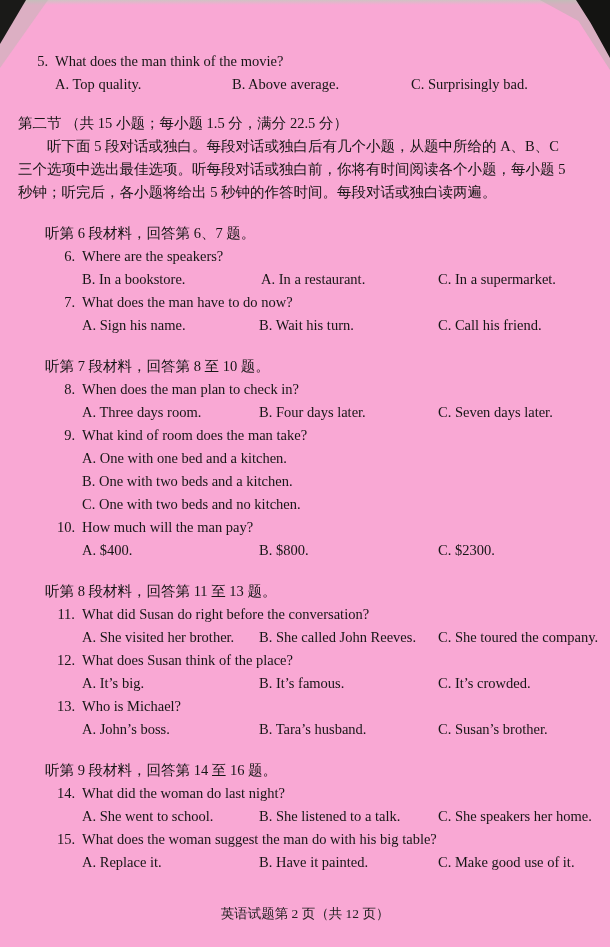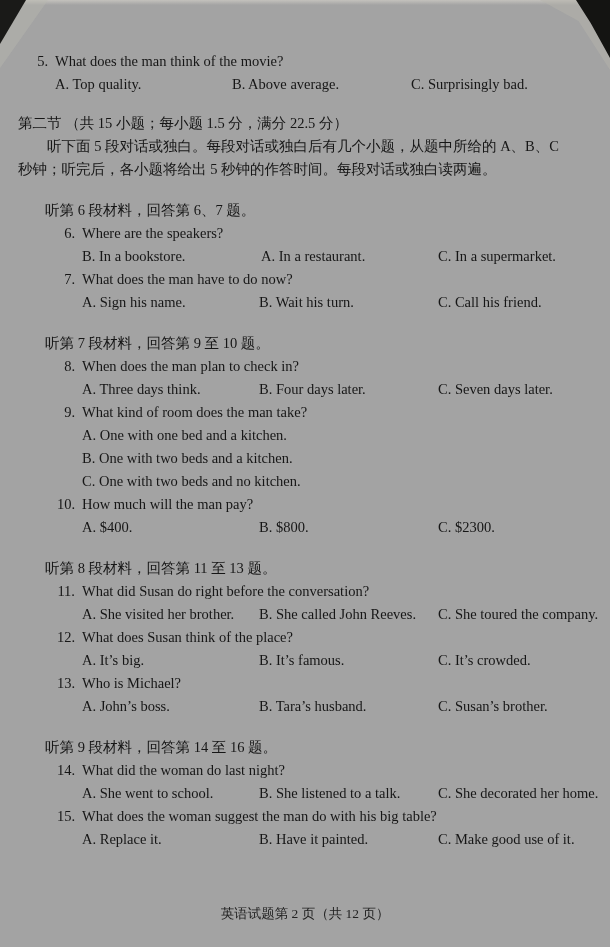--- a/index.html
+++ b/index.html
@@ -1,20 +1,20 @@
 <!DOCTYPE html>
 <html><head>
 <meta charset="utf-8">
 <style>
   html, body { margin: 0; padding: 0; }
   .doc {
     position: relative;
     width: 610px;
     height: 947px;
-    background: #a3a3a3;
+    background: #f9a8d4;
     overflow: hidden;
     font-family: "Liberation Serif", "DejaVu Serif", serif;
     color: #161616;
   }
   .content {
     padding: 50px 20px 0 18px;
     font-size: 14.5px;
     line-height: 23px;
   }
   .q-line { white-space: nowrap; }
@@ -98,20 +98,21 @@
       <div class="opts">
         <span class="opt opt-a">A. Top quality.</span>
         <span class="opt opt-b">B. Above average.</span>
         <span class="opt opt-c">C. Surprisingly bad.</span>
       </div>
     </div>
 
     <div class="section-title">第二节 （共 15 小题；每小题 1.5 分，满分 22.5 分）</div>
     <div class="instructions">
       <div class="instr-line indent">听下面 5 段对话或独白。每段对话或独白后有几个小题，从题中所给的 A、B、C</div>
+      <div class="instr-line">三个选项中选出最佳选项。听每段对话或独白前，你将有时间阅读各个小题，每小题 5</div>
       <div class="instr-line">秒钟；听完后，各小题将给出 5 秒钟的作答时间。每段对话或独白读两遍。</div>
     </div>
 
     <div class="material">
       <div class="material-header">听第 6 段材料，回答第 6、7 题。</div>
 
       <div class="question">
         <div class="q-line">
           <span class="q-num">6.</span><span class="q-text">Where are the speakers?</span>
         </div>
@@ -128,28 +129,28 @@
         </div>
         <div class="opts">
           <span class="opt opt-a">A. Sign his name.</span>
           <span class="opt opt-b">B. Wait his turn.</span>
           <span class="opt opt-c">C. Call his friend.</span>
         </div>
       </div>
     </div>
 
     <div class="material">
-      <div class="material-header">听第 7 段材料，回答第 9 至 10 题。</div>
+      <div class="material-header">听第 7 段材料，回答第 8 至 10 题。</div>
 
       <div class="question">
         <div class="q-line">
           <span class="q-num">8.</span><span class="q-text">When does the man plan to check in?</span>
         </div>
         <div class="opts">
-          <span class="opt opt-a">A. Three days think.</span>
+          <span class="opt opt-a">A. Three days room.</span>
           <span class="opt opt-b">B. Four days later.</span>
           <span class="opt opt-c">C. Seven days later.</span>
         </div>
       </div>
 
       <div class="question">
         <div class="q-line">
           <span class="q-num">9.</span><span class="q-text">What kind of room does the man take?</span>
         </div>
         <div class="stack-opt">A. One with one bed and a kitchen.</div>
@@ -209,21 +210,21 @@
     <div class="material">
       <div class="material-header">听第 9 段材料，回答第 14 至 16 题。</div>
 
       <div class="question">
         <div class="q-line">
           <span class="q-num">14.</span><span class="q-text">What did the woman do last night?</span>
         </div>
         <div class="opts">
           <span class="opt opt-a">A. She went to school.</span>
           <span class="opt opt-b">B. She listened to a talk.</span>
-          <span class="opt opt-c">C. She decorated her home.</span>
+          <span class="opt opt-c">C. She speakers her home.</span>
         </div>
       </div>
 
       <div class="question">
         <div class="q-line">
           <span class="q-num">15.</span><span class="q-text">What does the woman suggest the man do with his big table?</span>
         </div>
         <div class="opts">
           <span class="opt opt-a">A. Replace it.</span>
           <span class="opt opt-b">B. Have it painted.</span>

